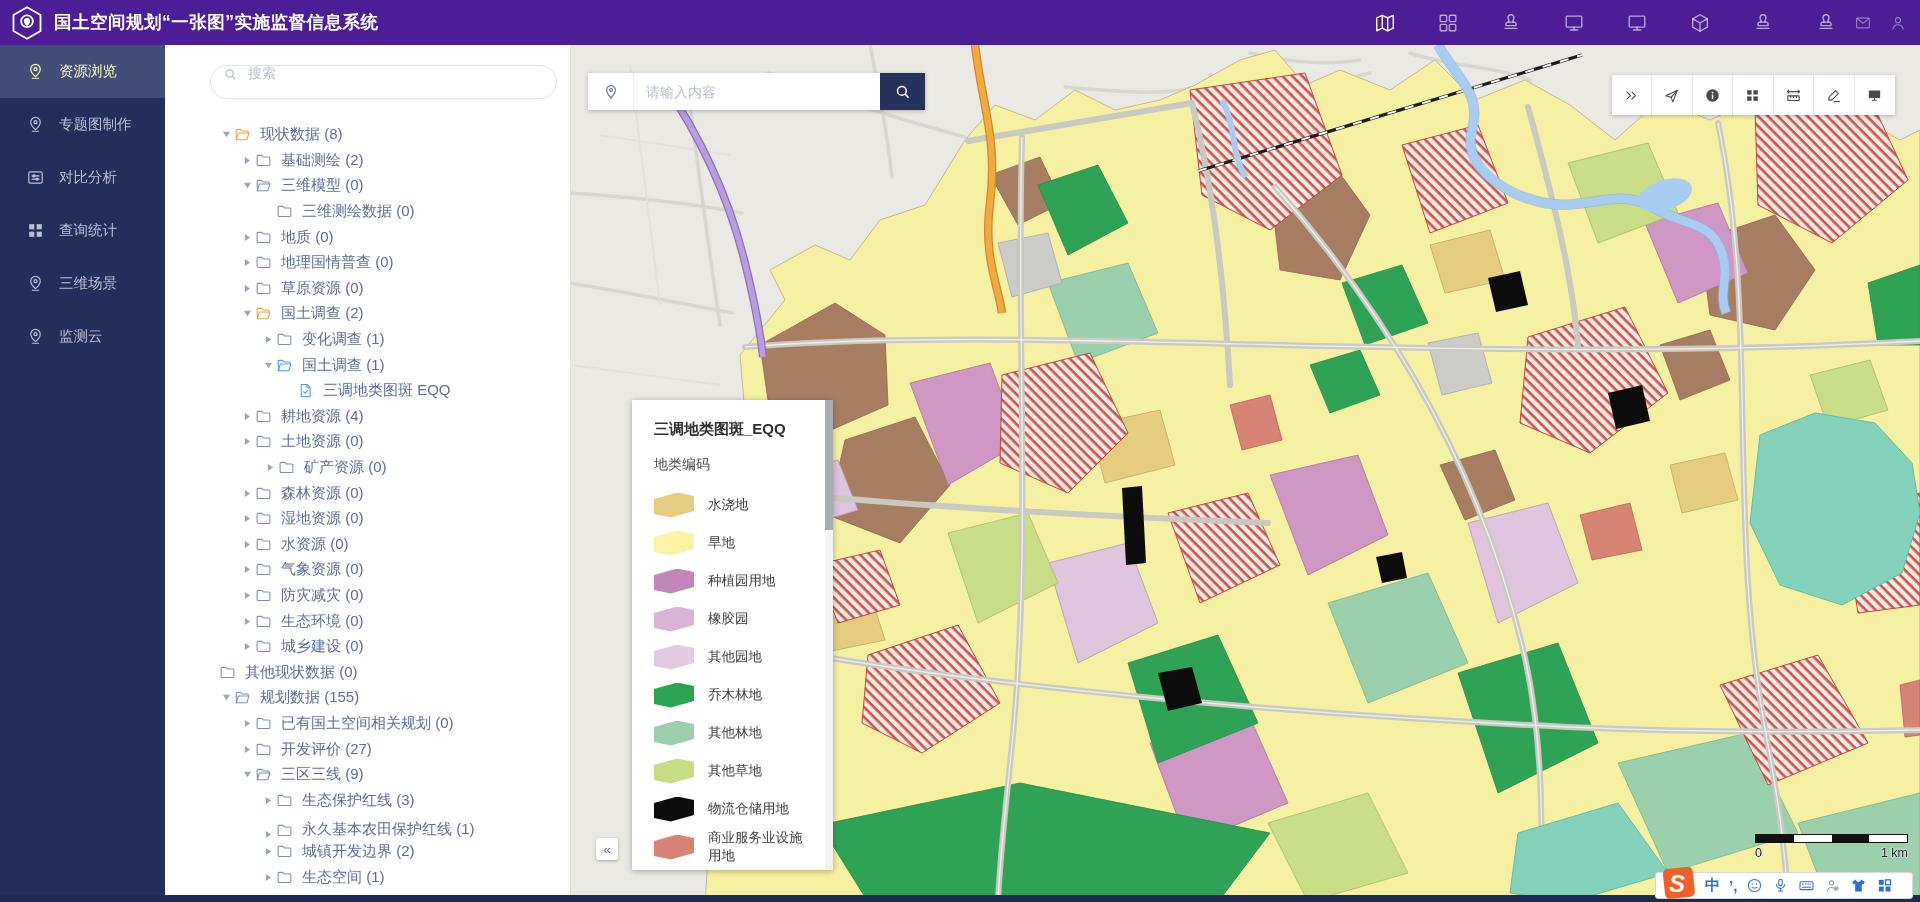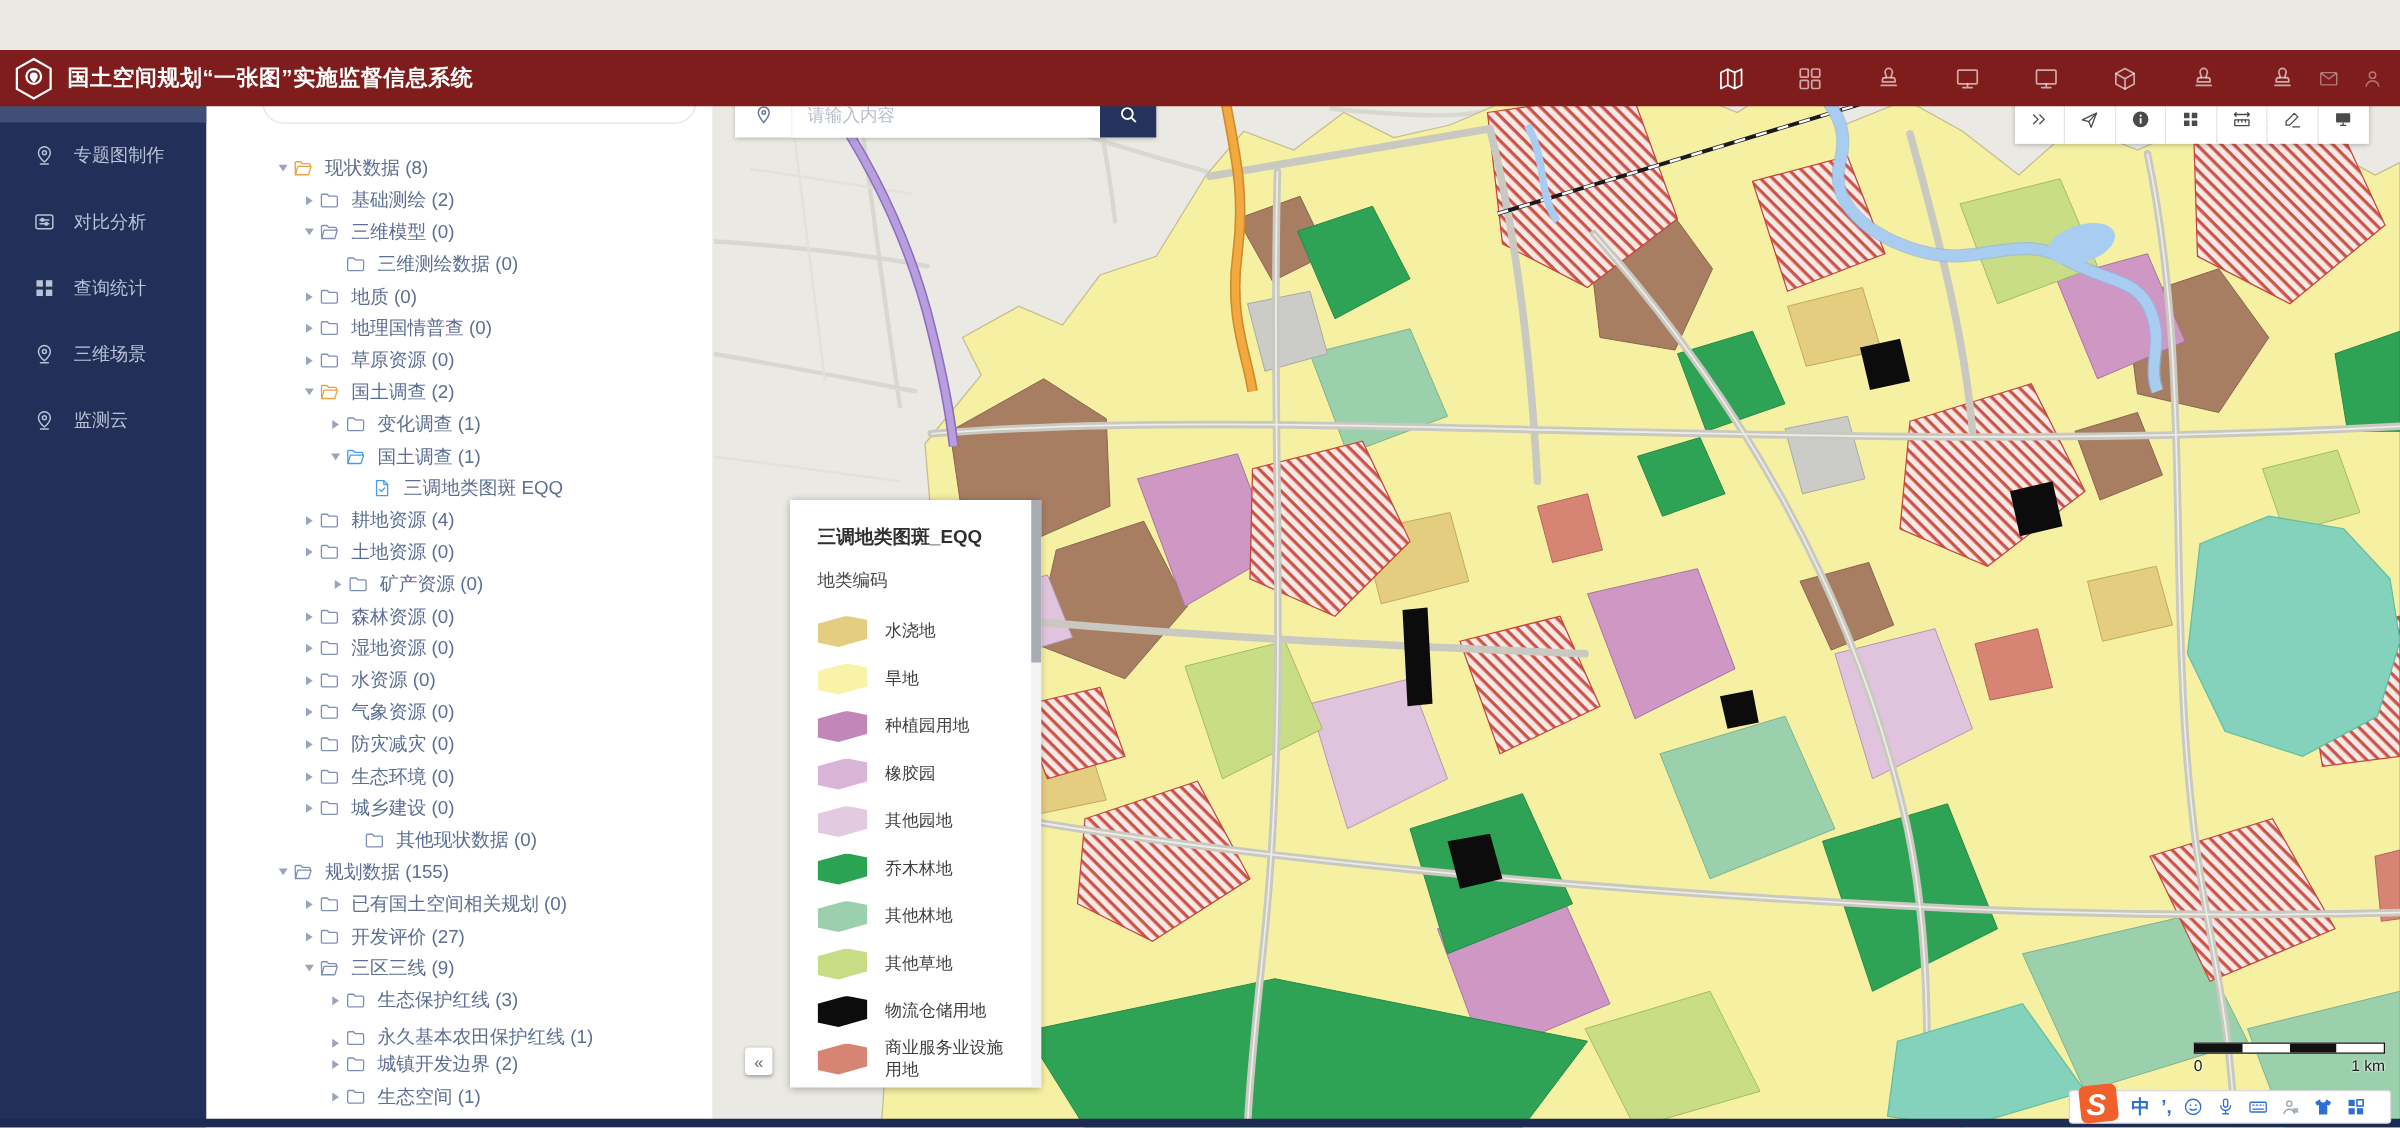--- a/index.html
+++ b/index.html
@@ -1,19 +1,19 @@
 <!DOCTYPE html>
 <html><head>
 <meta charset="utf-8">
 <style>
   html,body{margin:0;padding:0;}
   body{width:1920px;height:902px;position:relative;overflow:hidden;
        font-family:"Liberation Sans", sans-serif;background:#ebe9e3;}
   
-  #header{position:absolute;left:0;top:0;width:1920px;height:45px;background:#7f1d1d;z-index:30;margin-top:40px;}
+  #header{position:absolute;left:0;top:0;width:1920px;height:45px;background:#4c1d95;z-index:30;}
   .logo{position:absolute;left:9px;top:5px;width:36px;height:36px;}
   .h-title{position:absolute;left:54px;top:0;height:45px;line-height:45px;color:#fff;
            font-size:17.5px;font-weight:bold;letter-spacing:.5px;}
   #header-icons{position:absolute;right:13px;top:0;height:45px;display:flex;align-items:center;}
   .hicon{margin-left:41px;display:flex;align-items:center;cursor:pointer;}
   .hicon svg{width:22px;height:22px;color:rgba(255,255,255,.62);}
   .hicon.active svg{color:#ffffff;}
   .hicon.small{margin-left:17px;}
   .hicon.small svg{width:18px;height:18px;color:rgba(255,255,255,.42);}
   
@@ -512,21 +512,21 @@
             <path d="M2 1l6 4-6 4z"></path>
           </svg>
         </span>
         <span class="ticon f-gray">
           <svg viewBox="0 0 24 24" fill="none" stroke="currentColor" stroke-width="1.5" stroke-linecap="round" stroke-linejoin="round">
             <path d="M3 6.2A1.4 1.4 0 0 1 4.4 4.8h5.2L11.8 7h7.8A1.4 1.4 0 0 1 21 8.4v9.2a1.4 1.4 0 0 1-1.4 1.4H4.4A1.4 1.4 0 0 1 3 17.6z"></path>
           </svg>
         </span>
         <span class="tlabel">城乡建设 (0)</span>
       </div>
-      <div class="tree-row" style="padding-left: 110px;">
+      <div class="tree-row" style="padding-left: 38px;">
         <span class="arrow"></span>
         <span class="ticon f-gray">
           <svg viewBox="0 0 24 24" fill="none" stroke="currentColor" stroke-width="1.5" stroke-linecap="round" stroke-linejoin="round">
             <path d="M3 6.2A1.4 1.4 0 0 1 4.4 4.8h5.2L11.8 7h7.8A1.4 1.4 0 0 1 21 8.4v9.2a1.4 1.4 0 0 1-1.4 1.4H4.4A1.4 1.4 0 0 1 3 17.6z"></path>
           </svg>
         </span>
         <span class="tlabel">其他现状数据 (0)</span>
       </div>
       <div class="tree-row" style="padding-left: 53px;">
         <span class="arrow open">

